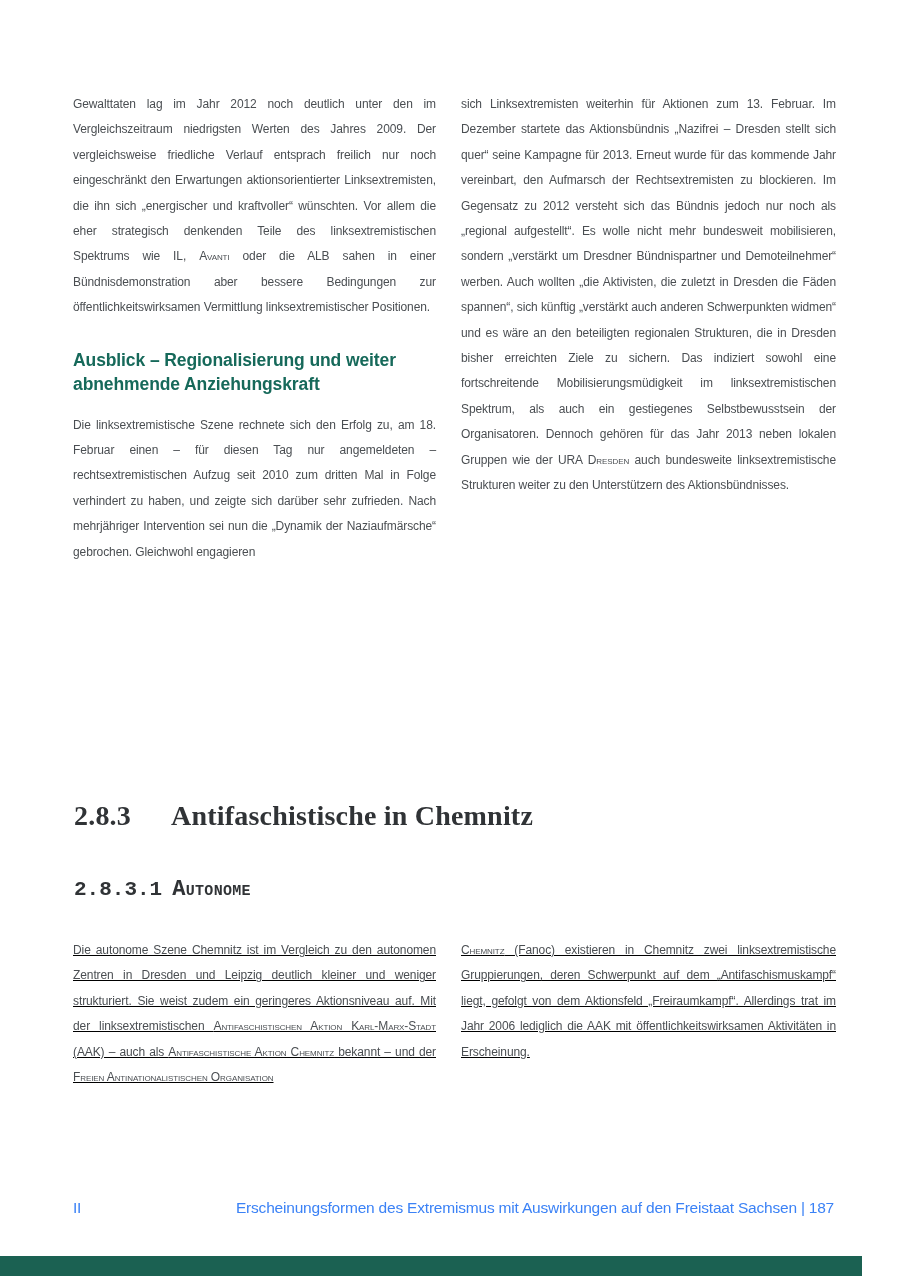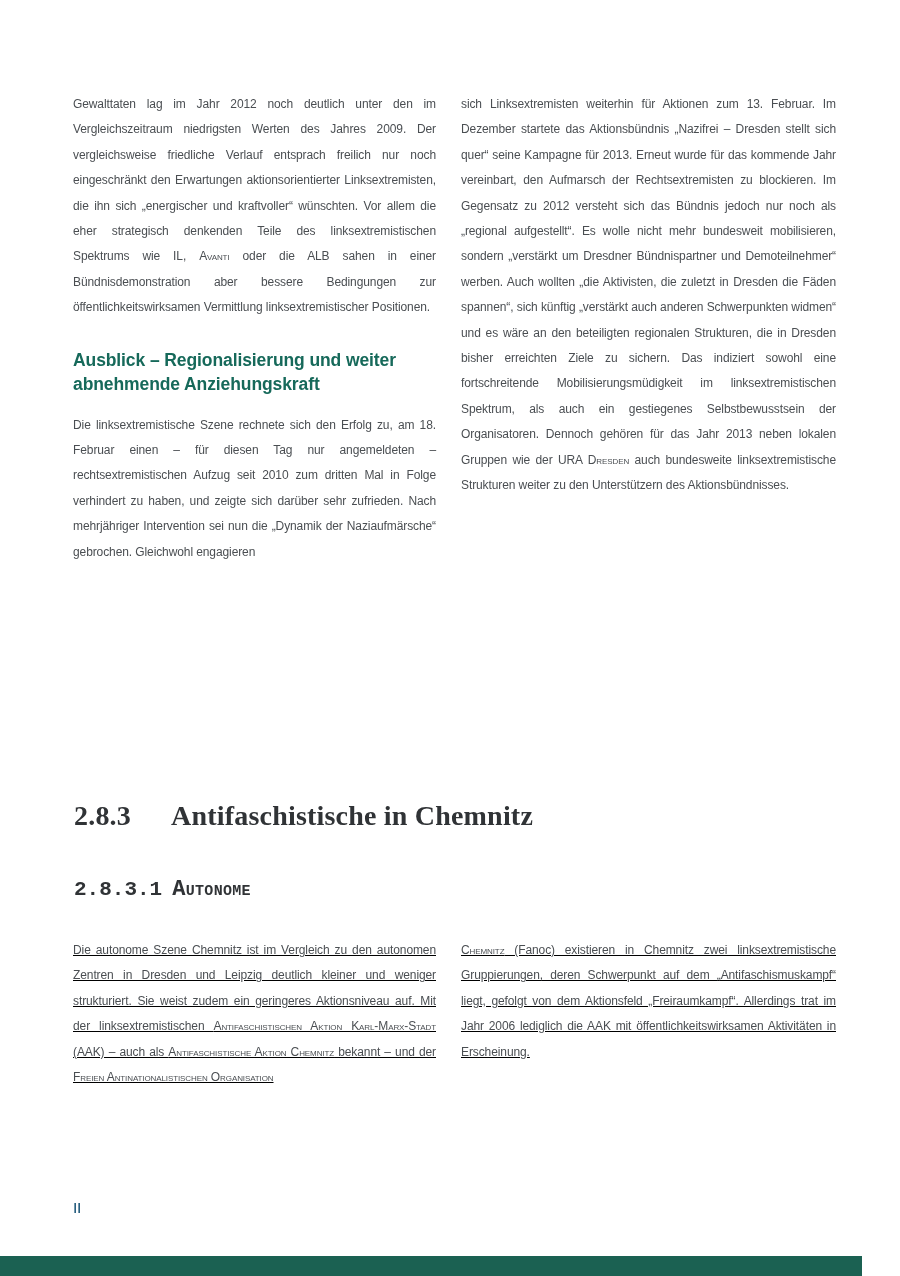--- a/index.html
+++ b/index.html
@@ -44,21 +44,21 @@
   .heading-2831 {
     position:absolute; left:74px; top:877px;
     font-family:Liberation Mono, monospace;
     font-size:21px; color:#303336;
   }
   .heading-2831 .h-number { font-weight:700; margin-right:10px; }
   .heading-2831 .h-title { font-variant:small-caps; font-size:22px; letter-spacing:0.3px; }
   .footer {
     position:absolute; left:73px; top:1199px; width:763px;
     display:flex; justify-content:space-between; align-items:baseline;
-    font-size:15.5px; color:#0c4a6e;
+    font-size:15.5px; color:#3b82f6;
     letter-spacing:-0.2px;
   }
   .footer-right span { padding:0 2px; }
   .footer-bar {
     position:absolute; left:0; bottom:0;
     width:862px; height:20px;
     background:#1b6152;
   }
 </style>
 </head>
@@ -89,17 +89,18 @@
     <div class="col-left">
       <p class="body-text"><span>Die autonome Szene Chemnitz ist im Vergleich zu den autonomen Zentren in Dresden und Leipzig deutlich kleiner und weniger strukturiert. Sie weist zudem ein geringeres Aktionsniveau auf. Mit der linksextremistischen </span><span class="sc">Antifaschistischen Aktion Karl-Marx-Stadt</span><span> (AAK) – auch als </span><span class="sc">Antifaschistische Aktion Chemnitz</span><span> bekannt – und der </span><span class="sc">Freien Antinationalistischen Organisation</span></p>
     </div>
     <div class="col-right">
       <p class="body-text"><span class="sc">Chemnitz</span><span> (Fanoc) existieren in Chemnitz zwei linksextremistische Gruppierungen, deren Schwerpunkt auf dem „Antifaschismuskampf“ liegt, gefolgt von dem Aktionsfeld „Freiraumkampf“. Allerdings trat im Jahr 2006 lediglich die AAK mit öffentlichkeitswirksamen Aktivitäten in Erscheinung.</span></p>
     </div>
   </div>
 
   <div class="footer">
     <span class="footer-left">II</span>
+    <span class="footer-right"><span>Erscheinungsformen des Extremismus mit Auswirkungen auf den Freistaat Sachsen</span><span>|</span><span>187</span></span>
   </div>
 
   <div class="footer-bar"></div>
 
 </div>
 
 </body></html>

